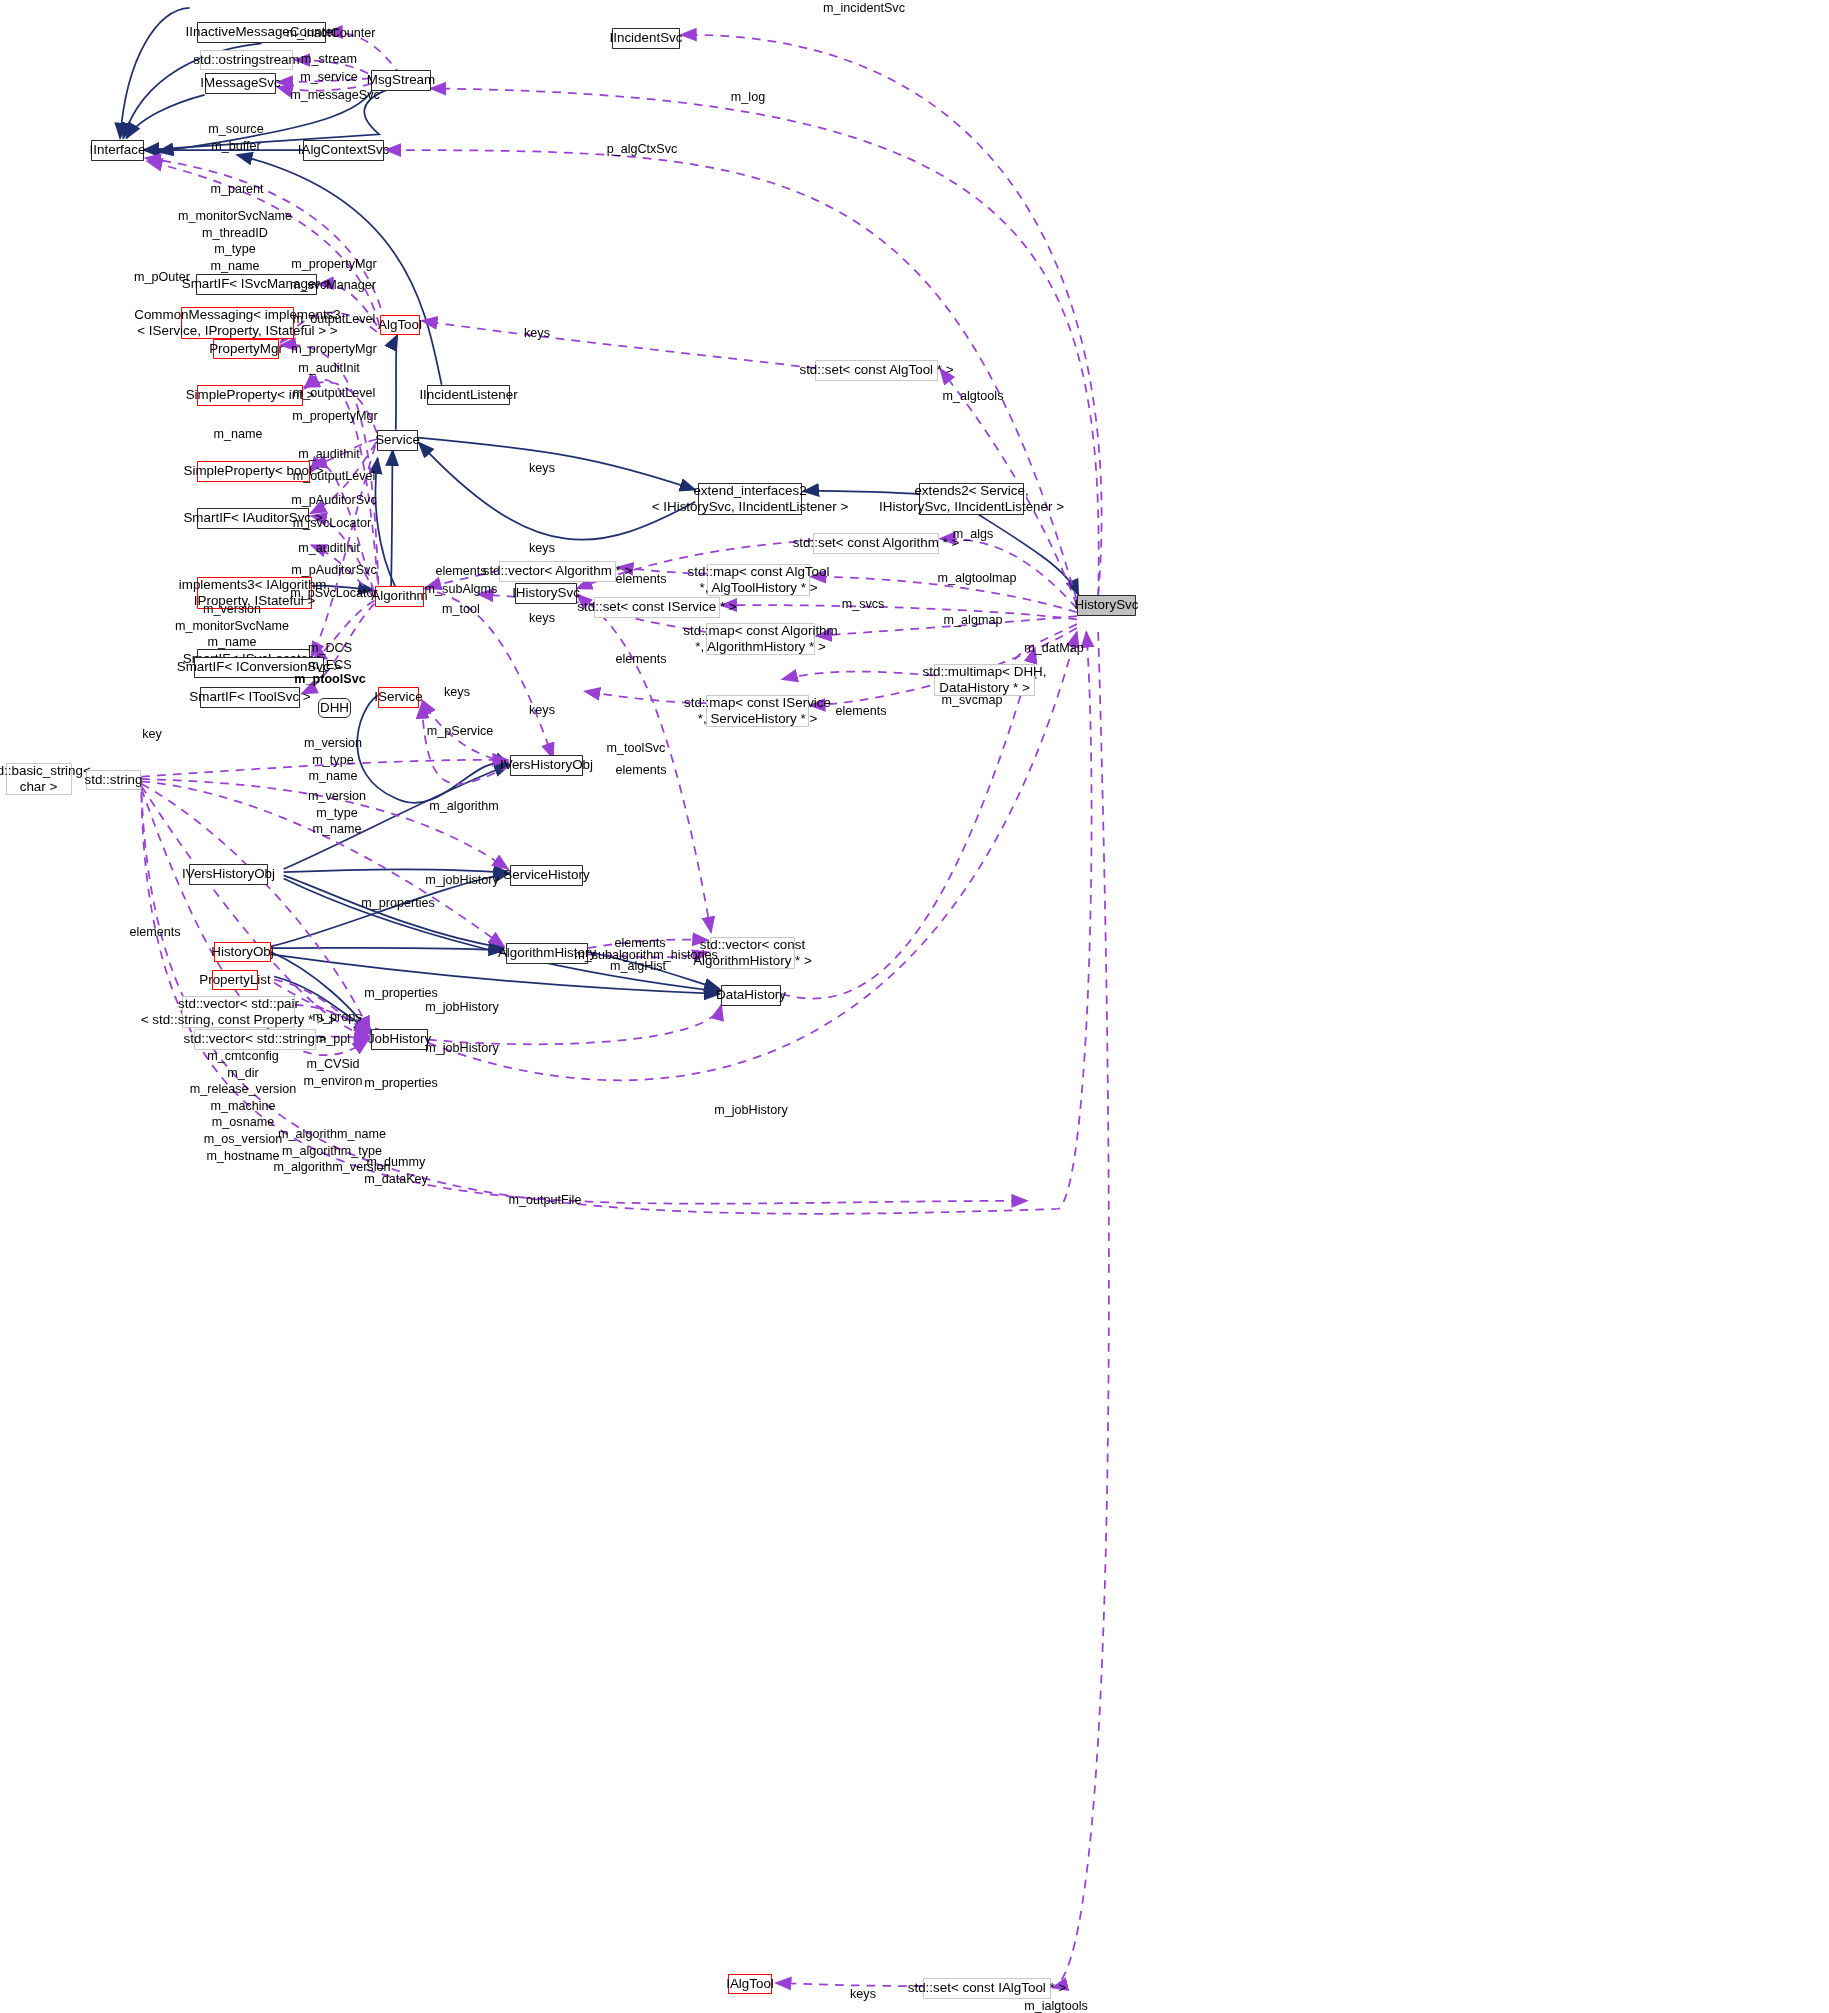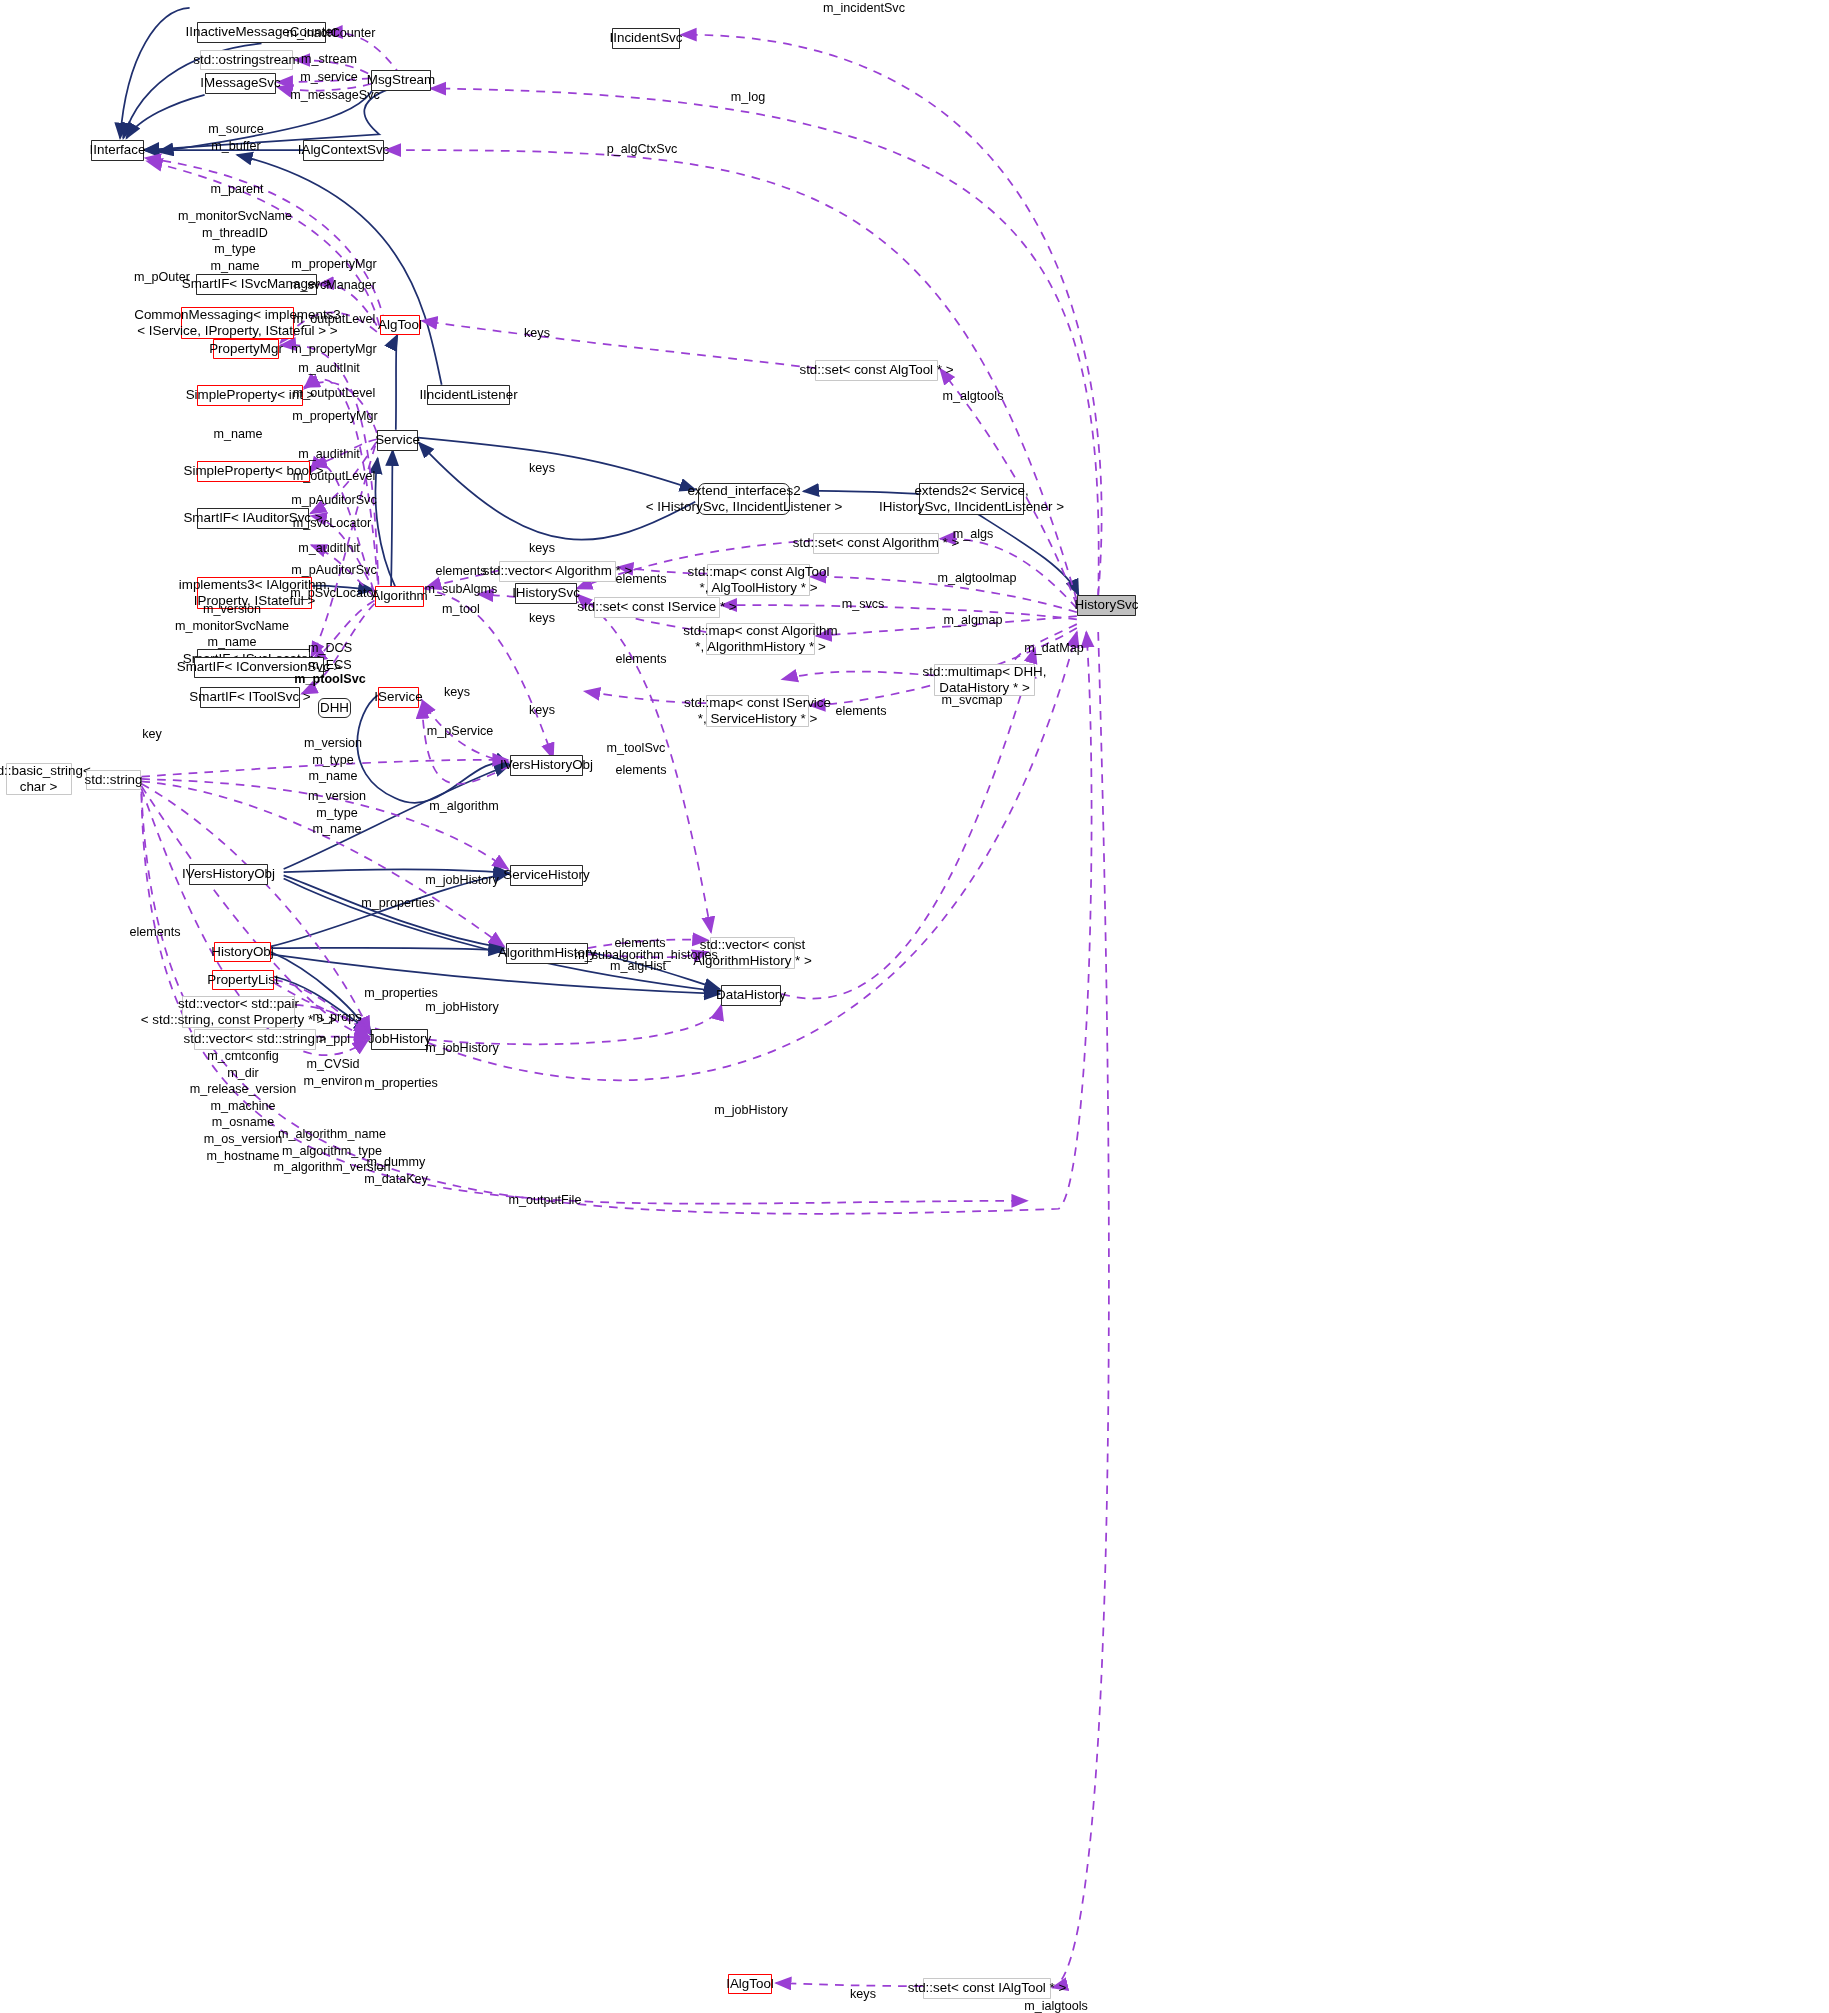--- a/index.html
+++ b/index.html
@@ -140,21 +140,21 @@
       <div class="node dark" style="left: 196px; top: 274px; width: 121px; height: 20.5px;">SmartIF&lt; ISvcManager &gt;</div>
       <div class="node red" style="left: 181px; top: 307px; width: 113px; height: 32px;">CommonMessaging&lt; implements3
 &lt; IService, IProperty, IStateful &gt; &gt;</div>
       <div class="node red" style="left: 380px; top: 315px; width: 40px; height: 20px;">AlgTool</div>
       <div class="node red" style="left: 213px; top: 339px; width: 66px; height: 20px;">PropertyMgr</div>
       <div class="node grey" style="left: 815px; top: 360px; width: 123px; height: 20.5px;">std::set&lt; const AlgTool * &gt;</div>
       <div class="node red" style="left: 197px; top: 385px; width: 106px; height: 20.5px;">SimpleProperty&lt; int &gt;</div>
       <div class="node dark" style="left: 427px; top: 385px; width: 83px; height: 20px;">IIncidentListener</div>
       <div class="node dark" style="left: 377px; top: 430px; width: 41px; height: 20.5px;">Service</div>
       <div class="node red" style="left: 197px; top: 461px; width: 113px; height: 20.5px;">SimpleProperty&lt; bool &gt;</div>
-      <div class="node dark" style="left: 698px; top: 483px; width: 92px; height: 32px; border-radius: 7px;">extend_interfaces2
+      <div class="node dark" style="left: 698px; top: 483px; width: 104px; height: 32px;">extend_interfaces2
 &lt; IHistorySvc, IIncidentListener &gt;</div>
       <div class="node dark" style="left: 919px; top: 483px; width: 105px; height: 32px;">extends2&lt; Service,
 IHistorySvc, IIncidentListener &gt;</div>
       <div class="node dark" style="left: 197px; top: 508px; width: 112px; height: 20.5px;">SmartIF&lt; IAuditorSvc &gt;</div>
       <div class="node grey" style="left: 813px; top: 533px; width: 126px; height: 20.5px;">std::set&lt; const Algorithm * &gt;</div>
       <div class="node dark" style="left: 197px; top: 649px; width: 113px; height: 20.5px;">SmartIF&lt; ISvcLocator &gt;</div>
       <div class="node grey" style="left: 499px; top: 561px; width: 117px; height: 20.5px;">std::vector&lt; Algorithm * &gt;</div>
       <div class="node grey" style="left: 707px; top: 564px; width: 103px; height: 32px;">std::map&lt; const AlgTool
 *, AlgToolHistory * &gt;</div>
       <div class="node red" style="left: 197px; top: 577px; width: 115px; height: 32px;">implements3&lt; IAlgorithm,
@@ -176,21 +176,21 @@
       <div class="node grey" style="left: 5.5px; top: 763px; width: 66px; height: 32px;">std::basic_string&lt;
 char &gt;</div>
       <div class="node grey" style="left: 86px; top: 770px; width: 55px; height: 20px;">std::string</div>
       <div class="node dark" style="left: 510px; top: 755px; width: 73px; height: 20.5px;">IVersHistoryObj</div>
       <div class="node dark" style="left: 189px; top: 864px; width: 79px; height: 20.5px;">IVersHistoryObj</div>
       <div class="node dark" style="left: 510px; top: 865px; width: 73px; height: 20.5px;">ServiceHistory</div>
       <div class="node red" style="left: 214px; top: 942px; width: 57px; height: 20px;">HistoryObj</div>
       <div class="node dark" style="left: 506px; top: 943px; width: 82px; height: 20.5px;">AlgorithmHistory</div>
       <div class="node grey" style="left: 710px; top: 937px; width: 85px; height: 32px;">std::vector&lt; const
 AlgorithmHistory * &gt;</div>
-      <div class="node red" style="left: 212px; top: 970px; width: 62px; height: 20px;">PropertyList</div>
+      <div class="node red" style="left: 212px; top: 970px; width: 46px; height: 20px;">PropertyList</div>
       <div class="node dark" style="left: 721px; top: 985px; width: 60px; height: 20.5px;">DataHistory</div>
       <div class="node grey" style="left: 182px; top: 996px; width: 113px; height: 32px;">std::vector&lt; std::pair
 &lt; std::string, const Property * &gt; &gt;</div>
       <div class="node grey" style="left: 194px; top: 1029px; width: 122px; height: 20.5px;">std::vector&lt; std::string &gt;</div>
       <div class="node dark" style="left: 371px; top: 1029px; width: 57px; height: 20.5px;">JobHistory</div>
       <div class="node red" style="left: 728px; top: 1974px; width: 44px; height: 20px;">IAlgTool</div>
       <div class="node grey" style="left: 923px; top: 1978px; width: 128px; height: 20.5px;">std::set&lt; const IAlgTool * &gt;</div>
     </div>
   <div id="labels-layer">
       <div class="elabel" style="left: 864px; top: 0px;">m_incidentSvc</div>

